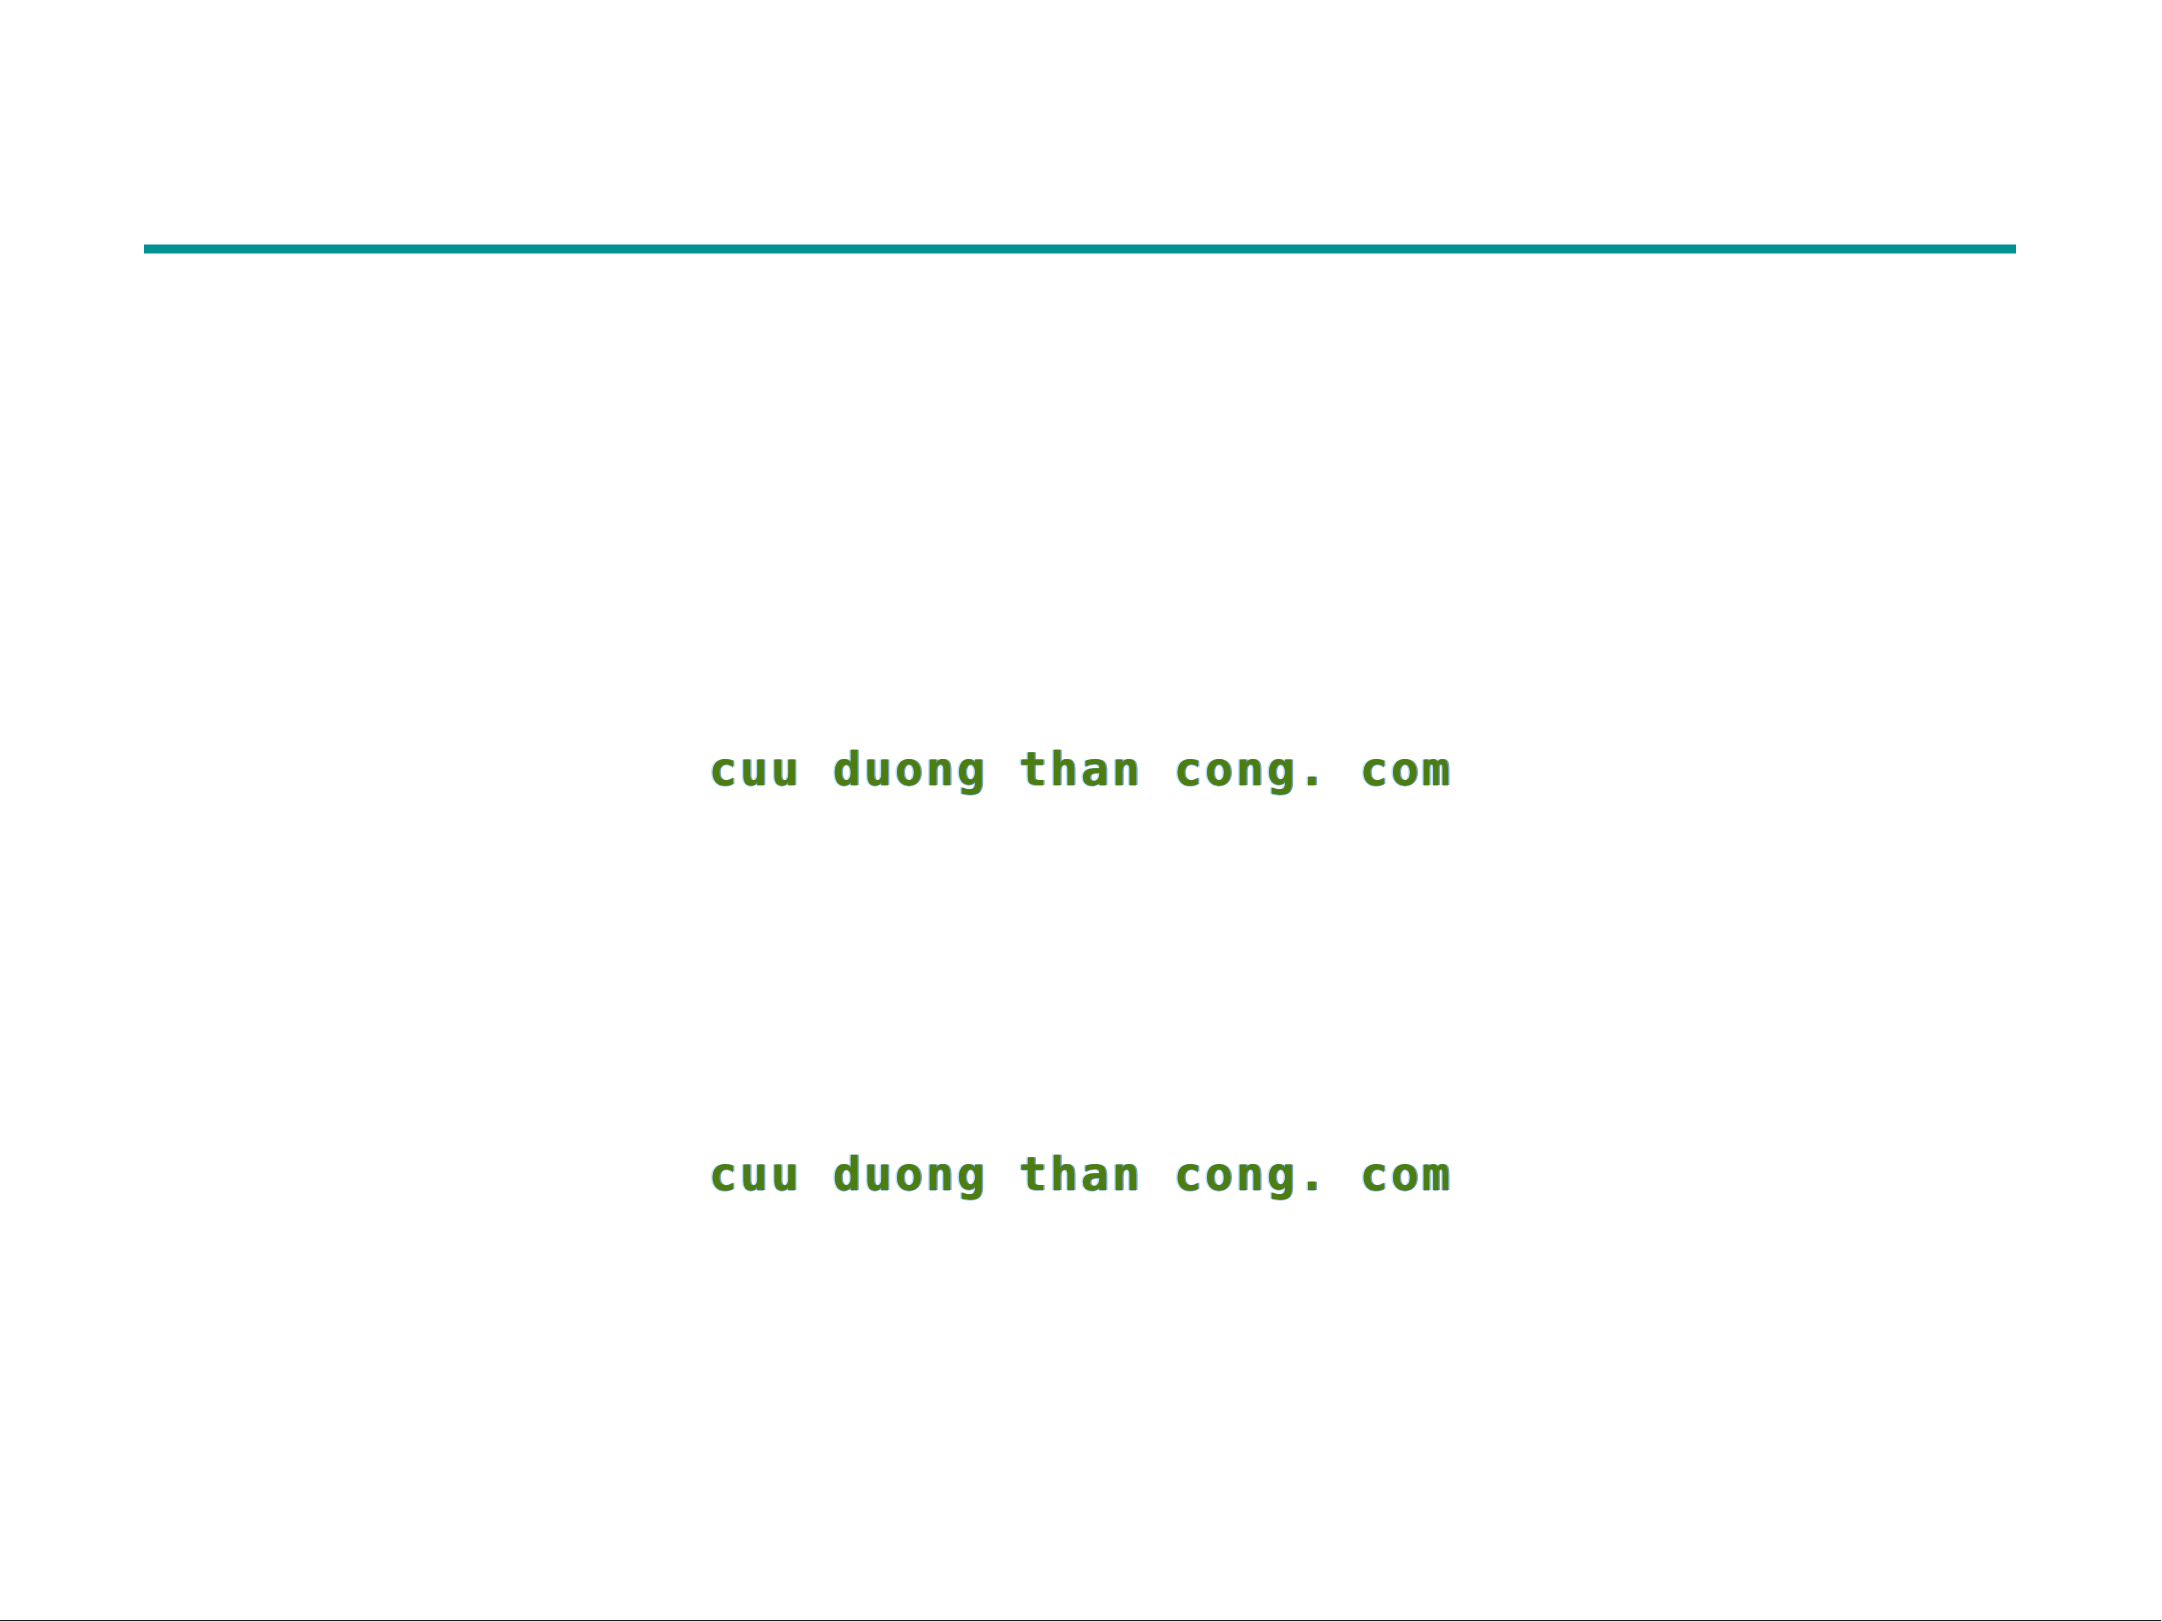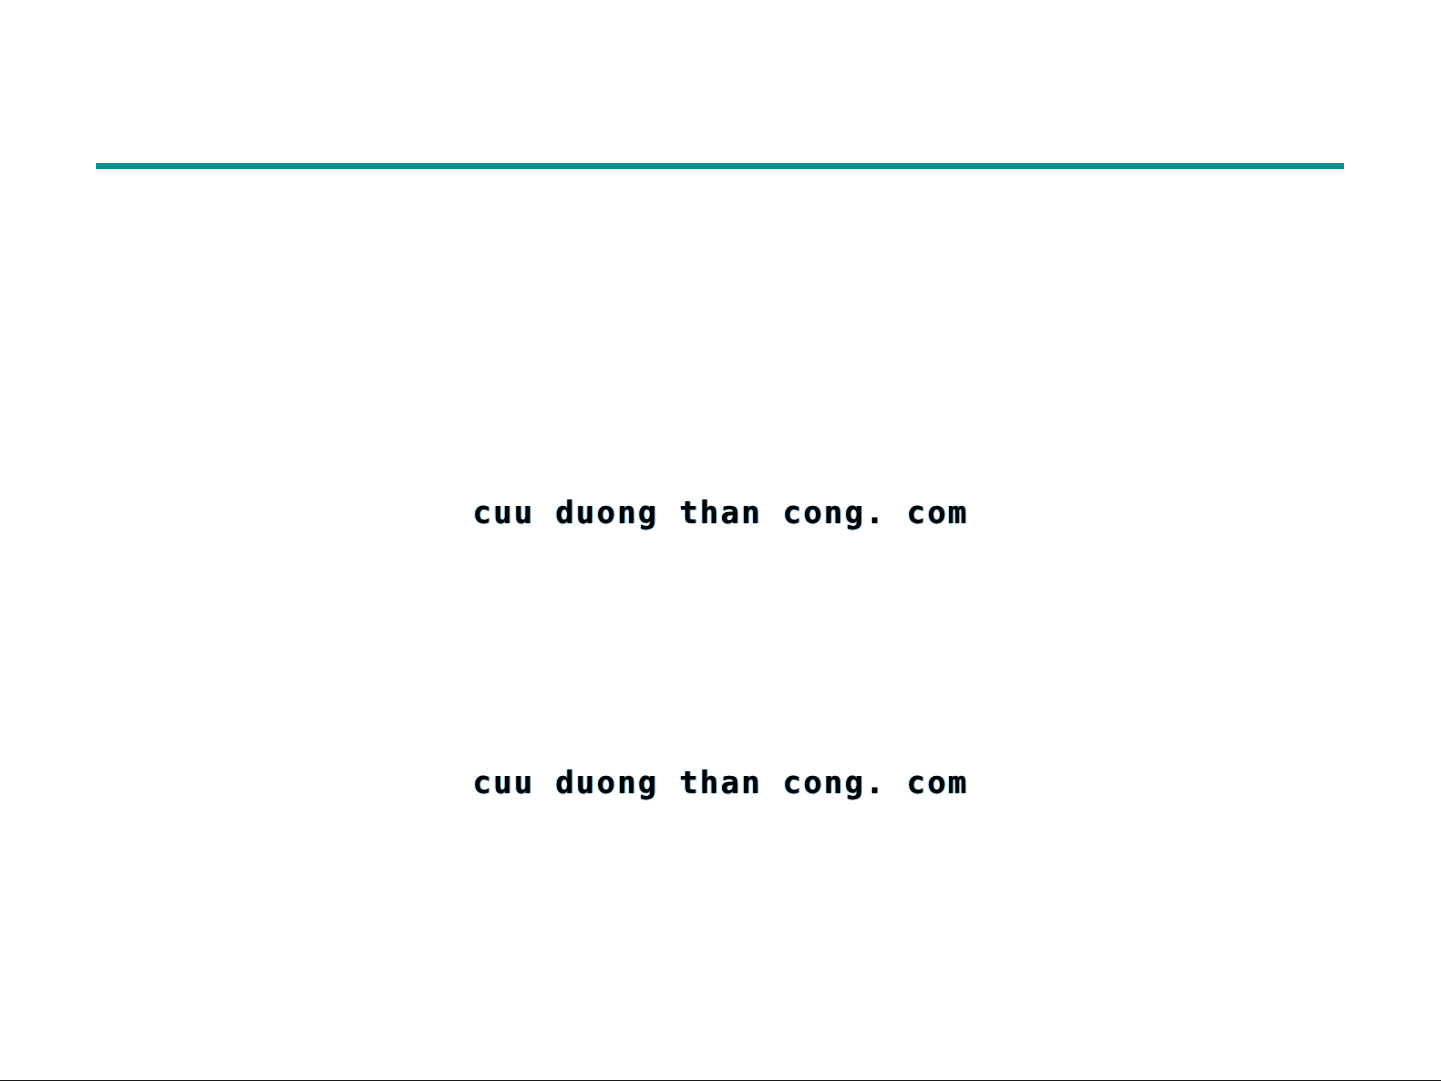--- a/index.html
+++ b/index.html
@@ -42,21 +42,21 @@
   
   .watermark {
     position: absolute;
     left: 0;
     width: 1441px;
     text-align: center;
     font-family: "DejaVu Sans Mono", "Liberation Mono", monospace;
     font-size: 31px;
     font-weight: bold;
     letter-spacing: 2px;
-    color: #000000;
+    color: #4d7c0f;
     white-space: pre;
     line-height: 1;
     -webkit-font-smoothing: none;
     text-rendering: geometricPrecision;
     text-shadow:
        1px 0 0 rgba(5, 92, 150, 0.55),
       -1px 0 0 rgba(110, 196, 240, 0.50),
        0 1px 0 rgba(5, 92, 150, 0.35);
     user-select: none;
   }

